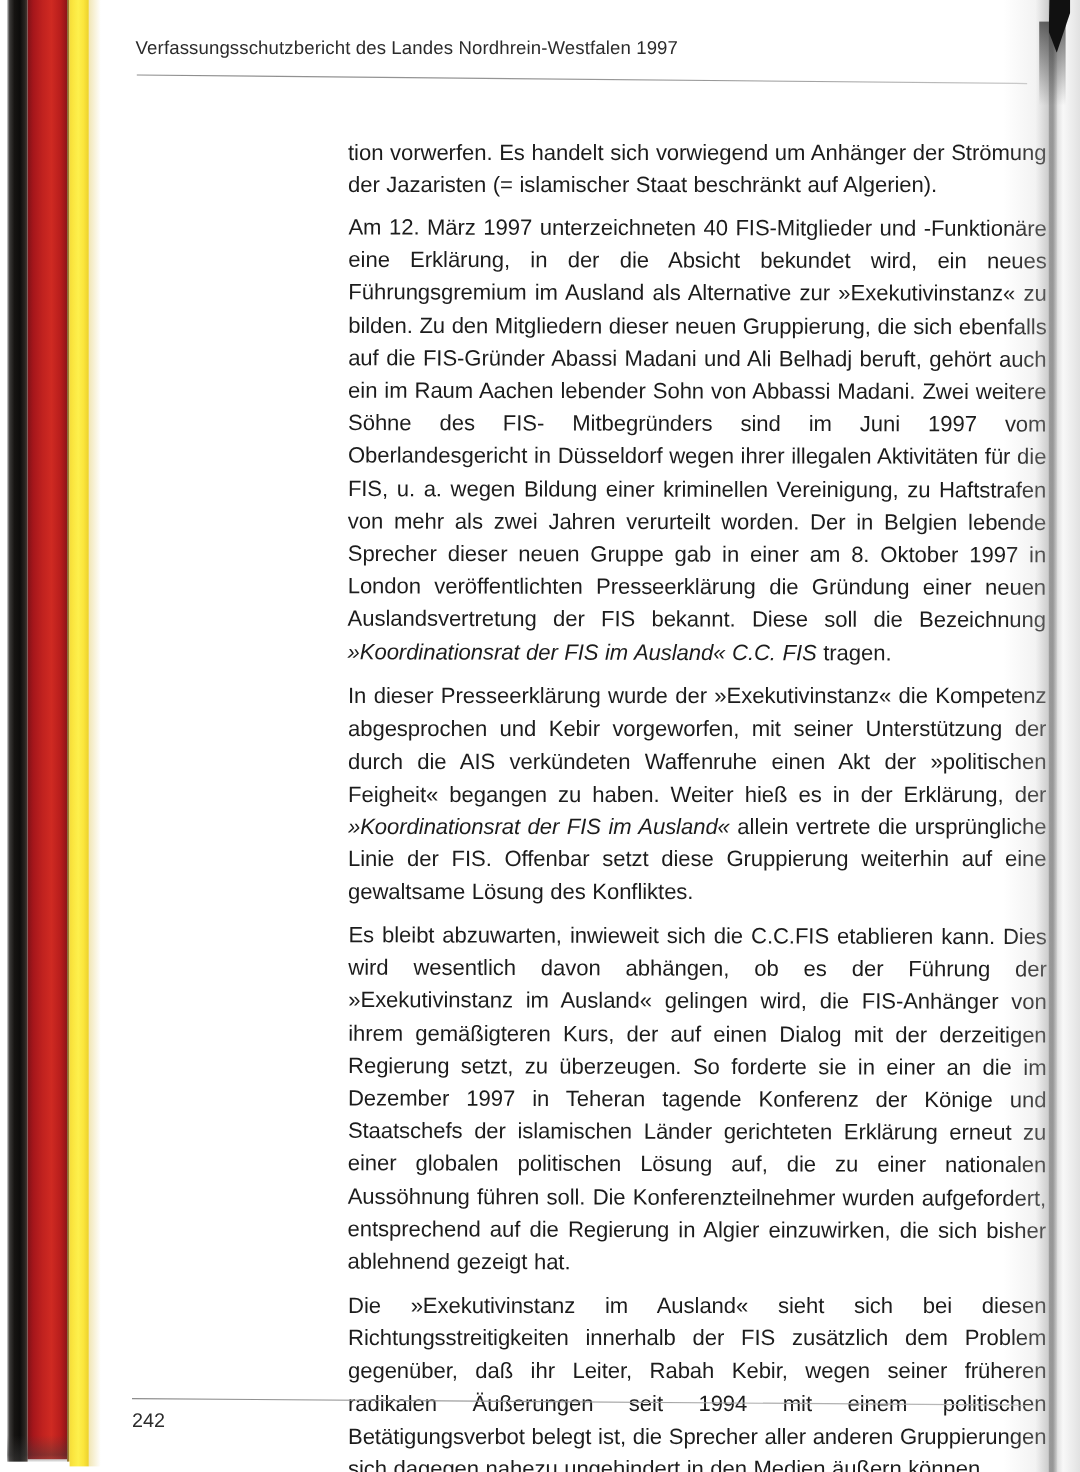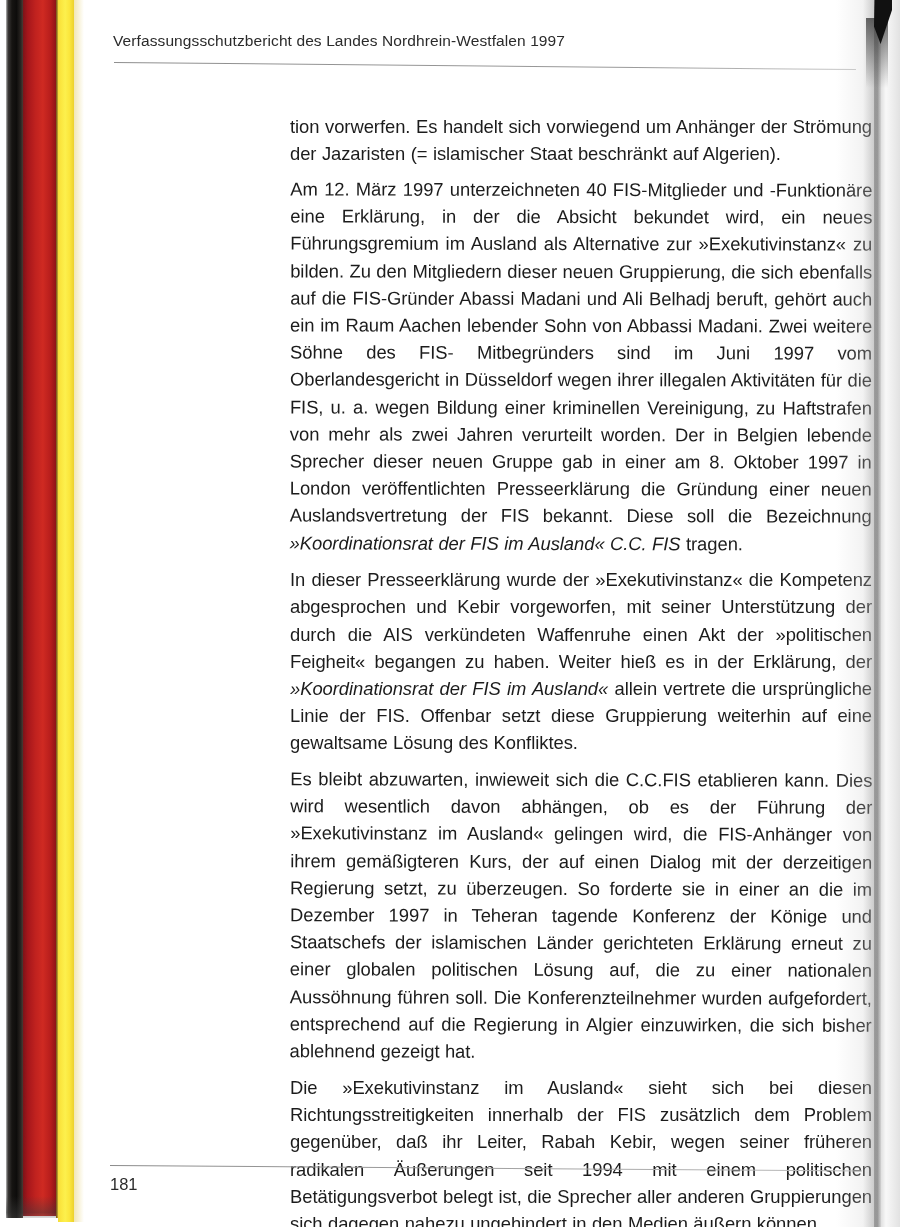--- a/index.html
+++ b/index.html
@@ -195,20 +195,20 @@
 
   <div class="body-block">
     <p class="para"><span>tion vorwerfen. Es handelt sich vorwiegend um Anhänger der Strömung der Jazaristen (= islamischer Staat beschränkt auf Algerien).</span></p>
     <p class="para skew1"><span>Am 12. März 1997 unterzeichneten 40 FIS-Mitglieder und -Funktionäre eine Erklärung, in der die Absicht bekundet wird, ein neues Führungsgremium im Ausland als Alternative zur »Exekutivinstanz« zu bilden. Zu den Mitgliedern dieser neuen Gruppierung, die sich ebenfalls auf die FIS-Gründer Abassi Madani und Ali Belhadj beruft, gehört auch ein im Raum Aachen lebender Sohn von Abbassi Madani. Zwei weitere Söhne des FIS- Mitbegründers sind im Juni 1997 vom Oberlandesgericht in Düsseldorf wegen ihrer illegalen Aktivitäten für die FIS, u. a. wegen Bildung einer kriminellen Vereinigung, zu Haftstrafen von mehr als zwei Jahren verurteilt worden. Der in Belgien lebende Sprecher dieser neuen Gruppe gab in einer am 8. Oktober 1997 in London veröffentlichten Presseerklärung die Gründung einer neuen Auslandsvertretung der FIS bekannt. Diese soll die Bezeichnung </span><em>»Koordinationsrat der FIS im Ausland« C.C. FIS</em><span> tragen.</span></p>
     <p class="para"><span>In dieser Presseerklärung wurde der »Exekutivinstanz« die Kompetenz abgesprochen und Kebir vorgeworfen, mit seiner Unterstützung der durch die AIS verkündeten Waffenruhe einen Akt der »politischen Feigheit« begangen zu haben. Weiter hieß es in der Erklärung, der </span><em>»Koordinationsrat der FIS im Ausland«</em><span> allein vertrete die ursprüngliche Linie der FIS. Offenbar setzt diese Gruppierung weiterhin auf eine gewaltsame Lösung des Konfliktes.</span></p>
     <p class="para skew2"><span>Es bleibt abzuwarten, inwieweit sich die C.C.FIS etablieren kann. Dies wird wesentlich davon abhängen, ob es der Führung der »Exekutivinstanz im Ausland« gelingen wird, die FIS-Anhänger von ihrem gemäßigteren Kurs, der auf einen Dialog mit der derzeitigen Regierung setzt, zu überzeugen. So forderte sie in einer an die im Dezember 1997 in Teheran tagende Konferenz der Könige und Staatschefs der islamischen Länder gerichteten Erklärung erneut zu einer globalen politischen Lösung auf, die zu einer nationalen Aussöhnung führen soll. Die Konferenzteilnehmer wurden aufgefordert, entsprechend auf die Regierung in Algier einzuwirken, die sich bisher ablehnend gezeigt hat.</span></p>
     <p class="para"><span>Die »Exekutivinstanz im Ausland« sieht sich bei diesen Richtungsstreitigkeiten innerhalb der FIS zusätzlich dem Problem gegenüber, daß ihr Leiter, Rabah Kebir, wegen seiner früheren radikalen Äußerungen seit 1994 mit einem politischen Betätigungsverbot belegt ist, die Sprecher aller anderen Gruppierungen sich dagegen nahezu ungehindert in den Medien äußern können.</span></p>
   </div>
 
   <div class="footer-rule"></div>
-  <div class="page-number">181</div>
+  <div class="page-number">242</div>
 
   <div class="curl-soft"></div>
   <div class="curl-line"></div>
   <div class="curl-corner-soft"></div>
   <div class="curl-corner"></div>
 
 </div>
 
 </body></html>

